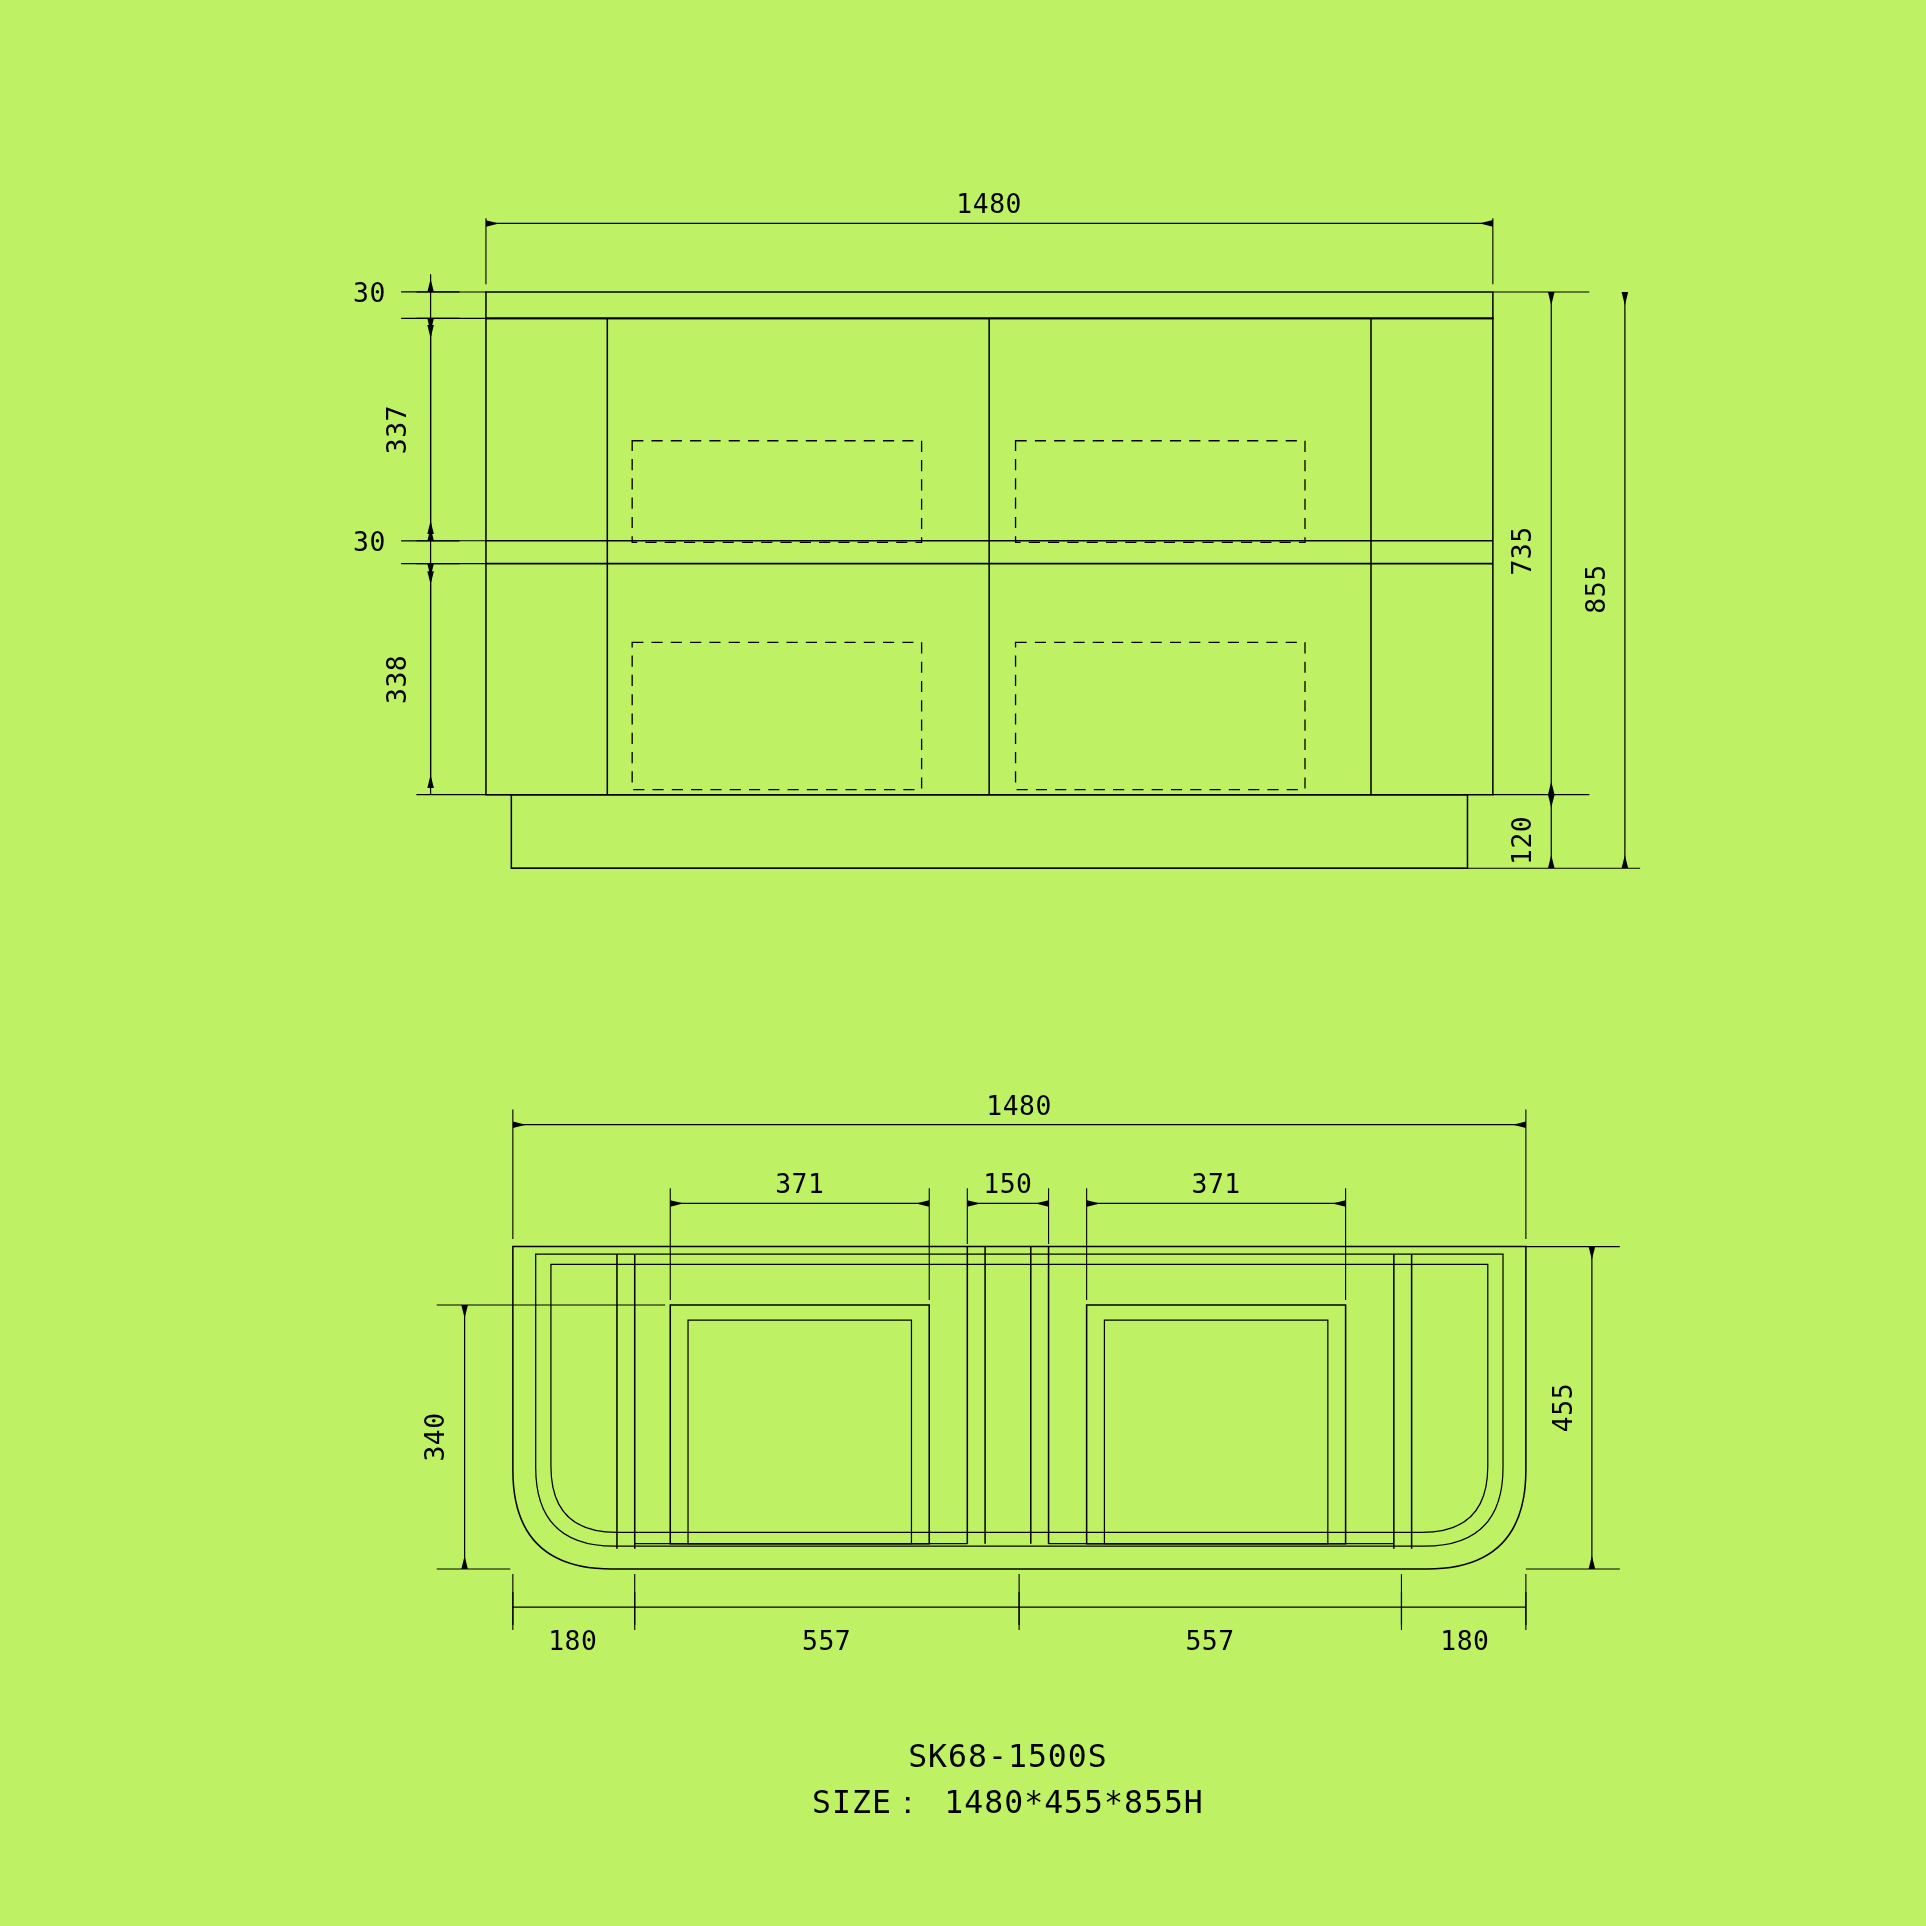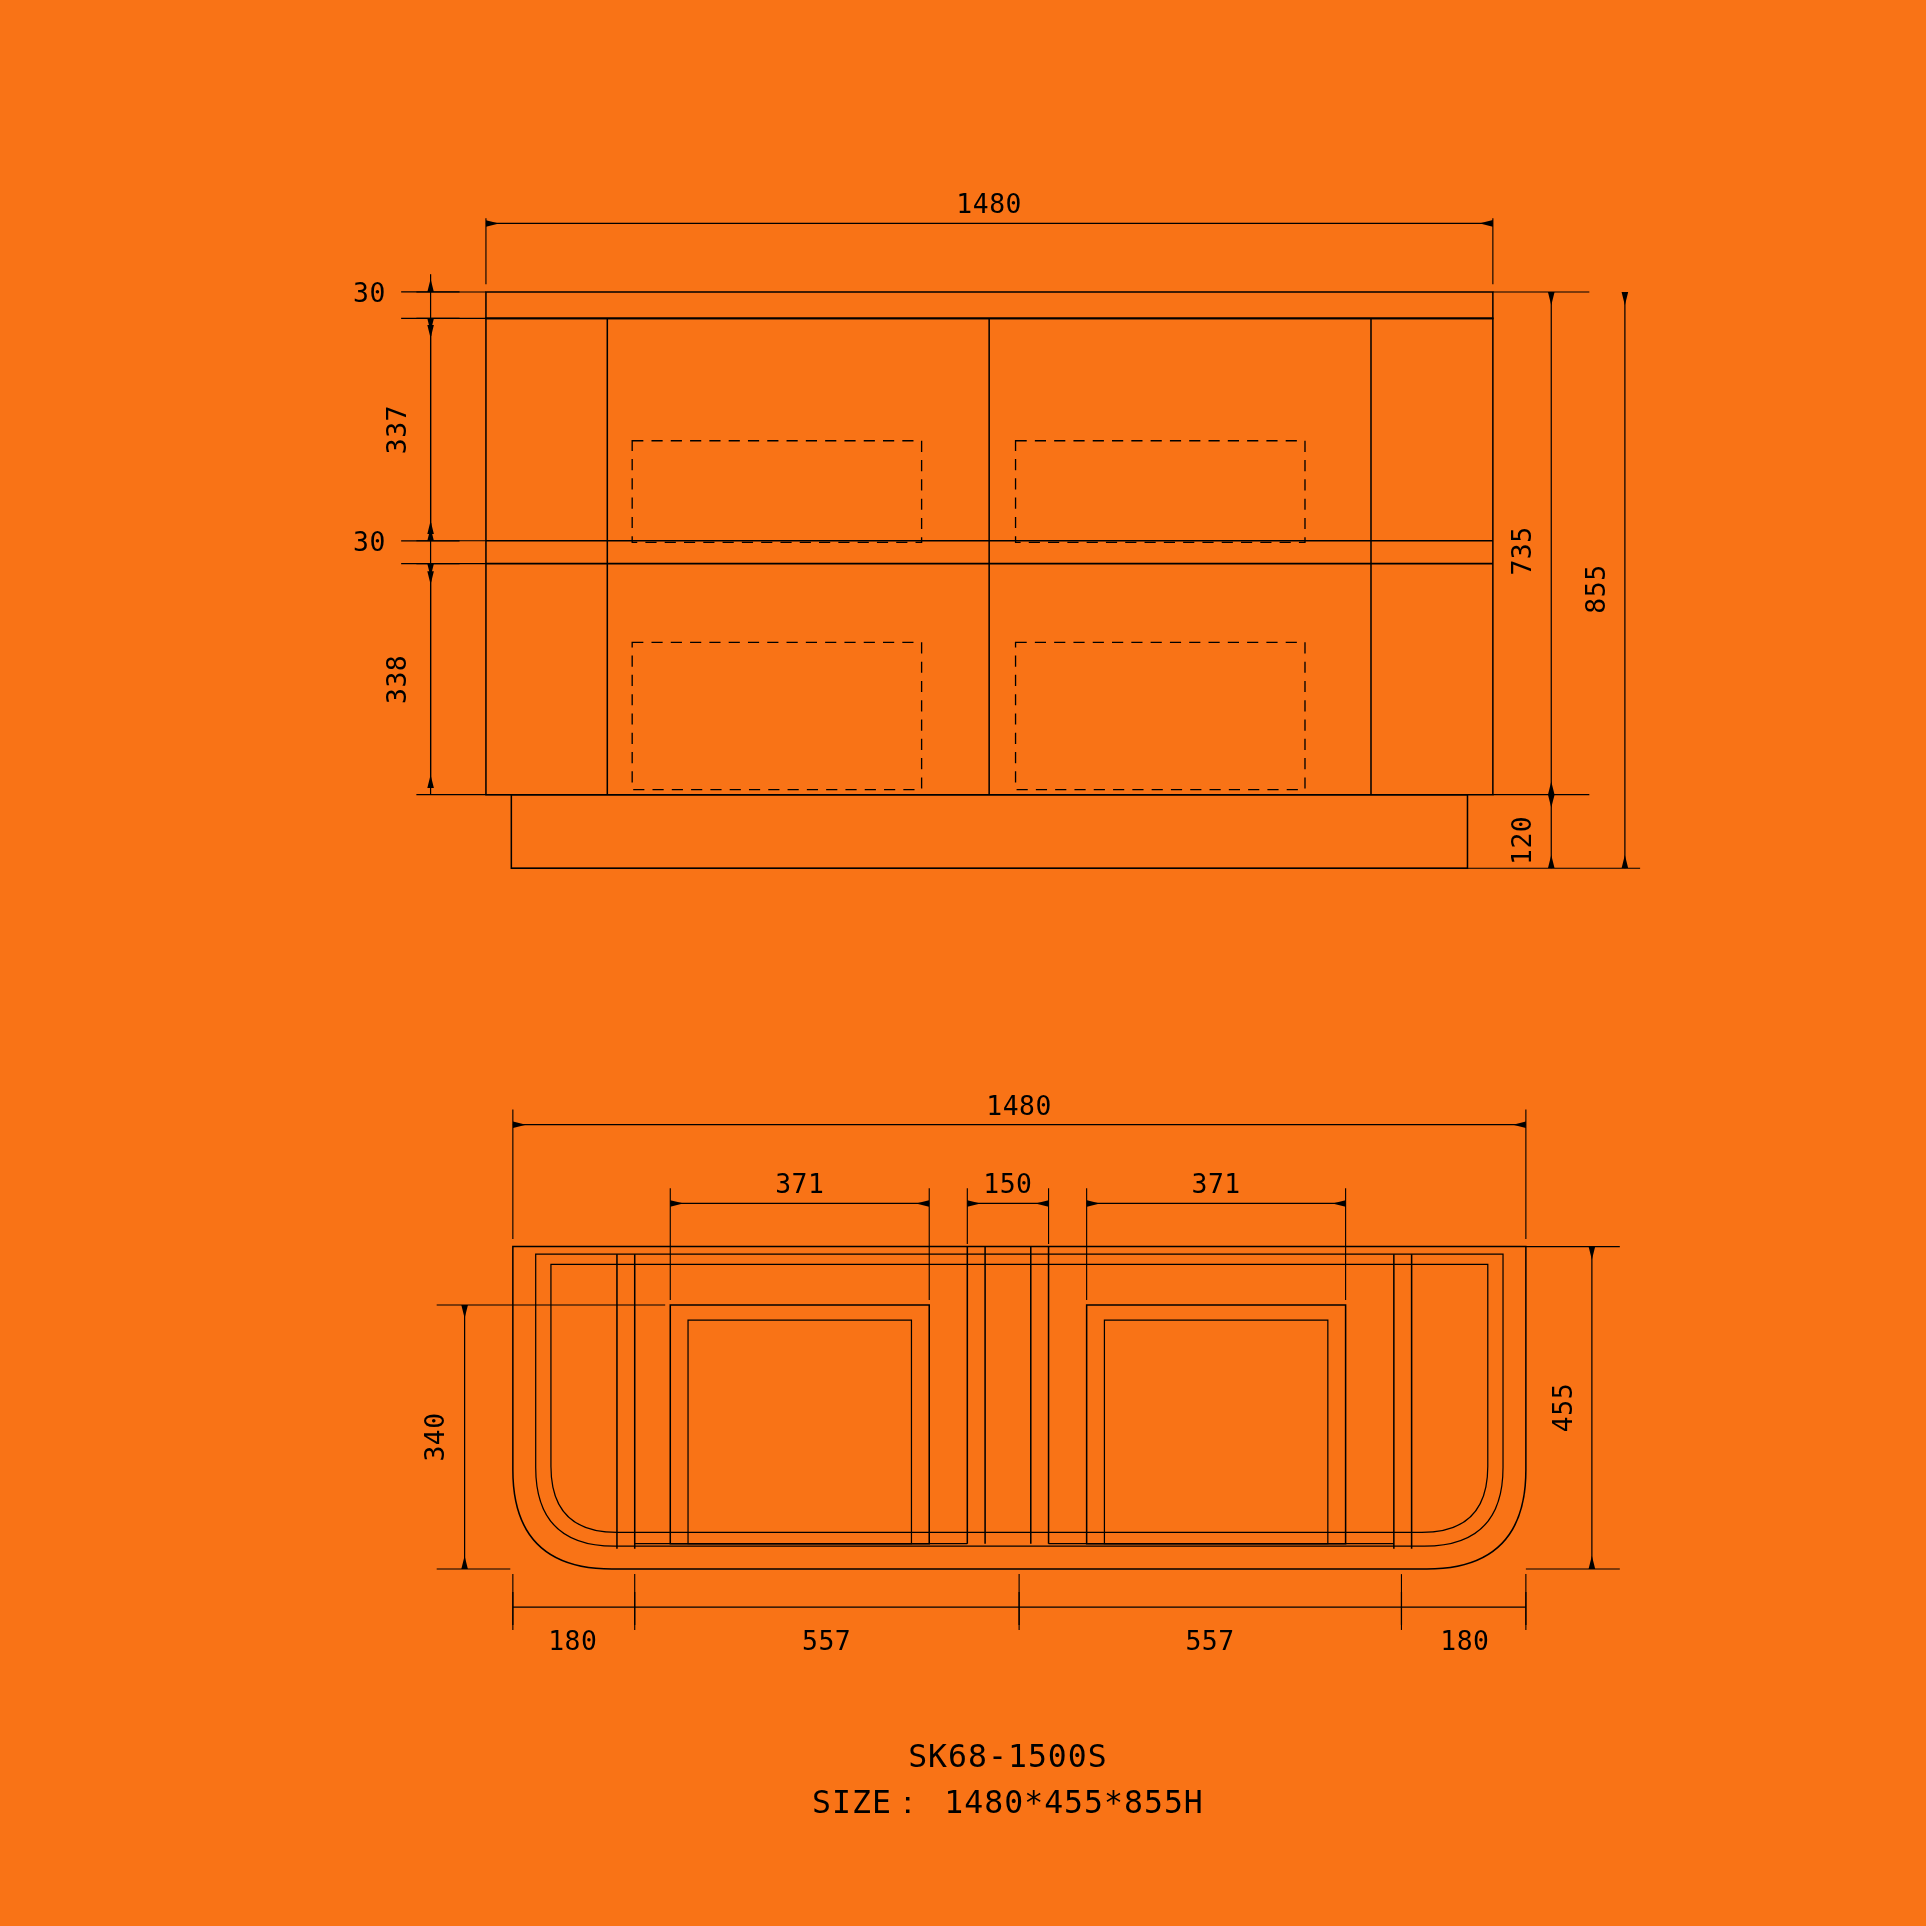--- a/index.html
+++ b/index.html
@@ -11,21 +11,21 @@
     width: 1926px;
     height: 1926px;
     font-family: "DejaVu Sans Mono", monospace;
     color: #000000;
     overflow: hidden;
   }
   #sheet {
     position: relative;
     width: 1926px;
     height: 1926px;
-    background: #f97316;
+    background: #bef264;
   }
   svg#drawing {
     position: absolute;
     left: 0;
     top: 0;
     width: 1926px;
     height: 1926px;
   }
   .ln { stroke: #000000; stroke-width: 3; fill: none; }
   .ln-thin { stroke: #000000; stroke-width: 2.4; fill: none; }

